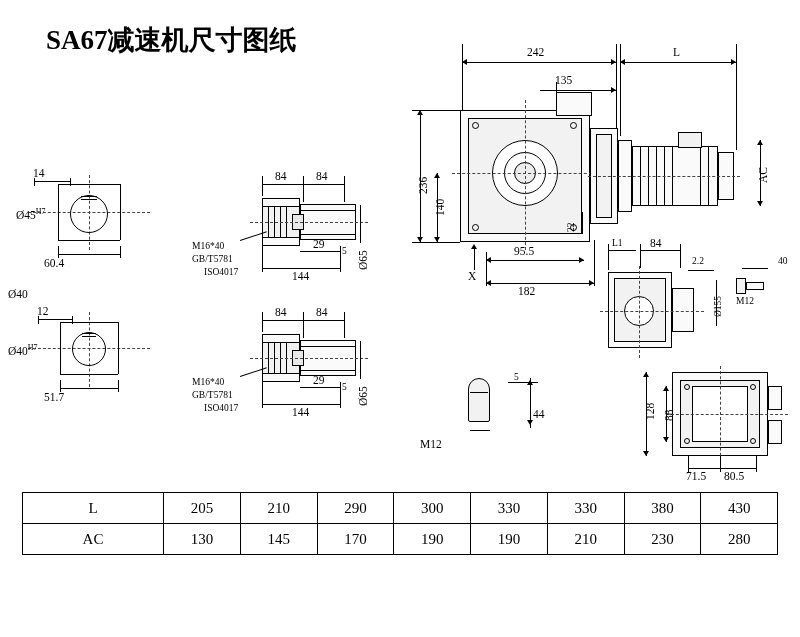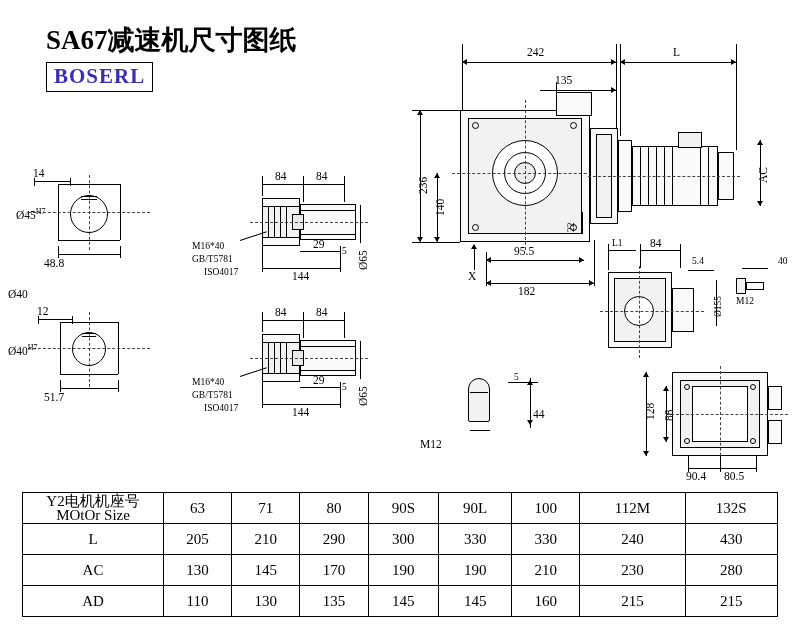--- a/index.html
+++ b/index.html
@@ -71,23 +71,20 @@
   .tbl td.rowlabel { font-size:15px; }
   .tbl .hdr td { font-size:15px; }
   .c0 span { display:block; }
 </style>
 </head>
 <body>
 
 <div class="root">
 
   <div class="title">SA67减速机尺寸图纸</div>
-  <div class="logo-box">
-    <span class="logo-text">BOSERL</span>
-  </div>
 
   <div>
 
     <div class="cl-h" style="left:28px; top:212px; width:122px;"></div>
     <div class="cl-v" style="left:89px; top:175px; height:75px;"></div>
 
     <div class="ln h" style="left:58px; top:184px; width:62px;"></div>
     <div class="ln h" style="left:58px; top:240px; width:62px;"></div>
     <div class="ln v" style="left:58px; top:184px; height:56px;"></div>
     <div class="ln v" style="left:120px; top:184px; height:56px;"></div>
@@ -100,21 +97,21 @@
     <div class="ln h" style="left:34px; top:181px; width:36px;"></div>
     <div class="ln v" style="left:34px; top:178px; height:8px;"></div>
     <div class="ln v" style="left:70px; top:178px; height:8px;"></div>
     <div class="lbl" style="left:33px; top:167px;">14</div>
 
     <div class="lbl" style="left:16px; top:207px;"><span>Ø45</span><sup style="font-size:8px;">H7</sup></div>
 
     <div class="ln v" style="left:58px; top:246px; height:12px;"></div>
     <div class="ln v" style="left:120px; top:246px; height:12px;"></div>
     <div class="ln h" style="left:58px; top:254px; width:62px;"></div>
-    <div class="lbl" style="left:44px; top:257px;">48.8</div>
+    <div class="lbl" style="left:44px; top:257px;">60.4</div>
   </div>
 
   <div class="lbl" style="left:8px; top:288px;">Ø40</div>
 
   <div>
     <div class="cl-h" style="left:28px; top:348px; width:122px;"></div>
     <div class="cl-v" style="left:89px; top:312px; height:75px;"></div>
     <div class="ln h" style="left:60px; top:322px; width:58px;"></div>
     <div class="ln h" style="left:60px; top:374px; width:58px;"></div>
     <div class="ln v" style="left:60px; top:322px; height:52px;"></div>
@@ -317,21 +314,21 @@
     <div class="cl-v" style="left:639px; top:266px; height:92px;"></div>
 
     <div class="ln h" style="left:608px; top:250px; width:28px;"></div>
     <div class="ln h" style="left:640px; top:250px; width:40px;"></div>
     <div class="lbl lbl-sm" style="left:612px; top:238px;">L1</div>
     <div class="lbl" style="left:650px; top:237px;">84</div>
     <div class="ln v" style="left:608px; top:244px; height:26px;"></div>
     <div class="ln v" style="left:640px; top:244px; height:24px;"></div>
     <div class="ln v" style="left:680px; top:244px; height:24px;"></div>
 
-    <div class="lbl lbl-sm" style="left:692px; top:256px;">5.4</div>
+    <div class="lbl lbl-sm" style="left:692px; top:256px;">2.2</div>
     <div class="ln h" style="left:688px; top:270px; width:26px;"></div>
 
     <div class="lbl vert lbl-sm" style="left:698px; top:292px; width:40px;">Ø155</div>
     <div class="ln v" style="left:716px; top:280px; height:46px;"></div>
 
     <div class="ln h" style="left:742px; top:268px; width:26px;"></div>
     <div class="lbl lbl-sm" style="left:778px; top:256px;">40</div>
     <div class="rect fill-grey" style="left:736px; top:278px; width=10px; width:10px; height:16px;"></div>
     <div class="rect fill-light" style="left:746px; top:282px; width:18px; height:8px;"></div>
     <div class="lbl lbl-sm" style="left:736px; top:296px;">M12</div>
@@ -371,69 +368,44 @@
     <div class="ln v" style="left:666px; top:386px; height:56px;"></div>
     <div class="arw arw-u" style="left:663px; top:386px;"></div>
     <div class="arw arw-d" style="left:663px; top:437px;"></div>
     <div class="lbl vert" style="left:652px; top:398px; width:34px;">88</div>
 
     <div class="ln v" style="left:688px; top:456px; height:16px;"></div>
     <div class="ln v" style="left:720px; top:456px; height:16px;"></div>
     <div class="ln v" style="left:756px; top:456px; height:16px;"></div>
     <div class="ln h" style="left:688px; top:468px; width:32px;"></div>
     <div class="ln h" style="left:720px; top:468px; width:36px;"></div>
-    <div class="lbl" style="left:686px; top:470px;">90.4</div>
+    <div class="lbl" style="left:686px; top:470px;">71.5</div>
     <div class="lbl" style="left:724px; top:470px;">80.5</div>
   </div>
 
   <table class="tbl">
     <tbody>
-        <tr class="hdr">
-      <td class="c0">
-        <span>Y2电机机座号</span>
-        <span>MOtOr Size</span>
-      </td>
-      <td>63</td>
-      <td>71</td>
-      <td>80</td>
-      <td>90S</td>
-      <td>90L</td>
-      <td>100</td>
-      <td>112M</td>
-      <td>132S</td>
-    </tr>
     <tr>
       <td class="c0 rowlabel">L</td>
       <td>205</td>
       <td>210</td>
       <td>290</td>
       <td>300</td>
       <td>330</td>
       <td>330</td>
-      <td>240</td>
+      <td>380</td>
       <td>430</td>
     </tr>
     <tr>
       <td class="c0 rowlabel">AC</td>
       <td>130</td>
       <td>145</td>
       <td>170</td>
       <td>190</td>
       <td>190</td>
       <td>210</td>
       <td>230</td>
       <td>280</td>
     </tr>
-    <tr>
-      <td class="c0 rowlabel">AD</td>
-      <td>110</td>
-      <td>130</td>
-      <td>135</td>
-      <td>145</td>
-      <td>145</td>
-      <td>160</td>
-      <td>215</td>
-      <td>215</td>
-    </tr>
   </tbody>
     </table>
 
 </div>
 
 </body></html>

